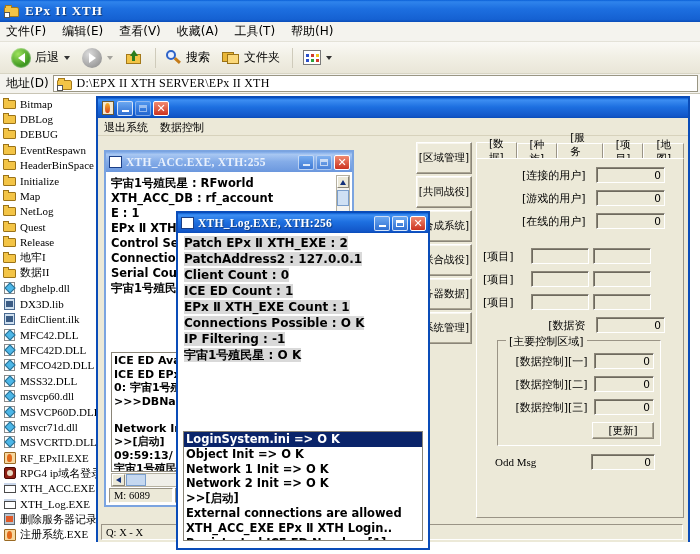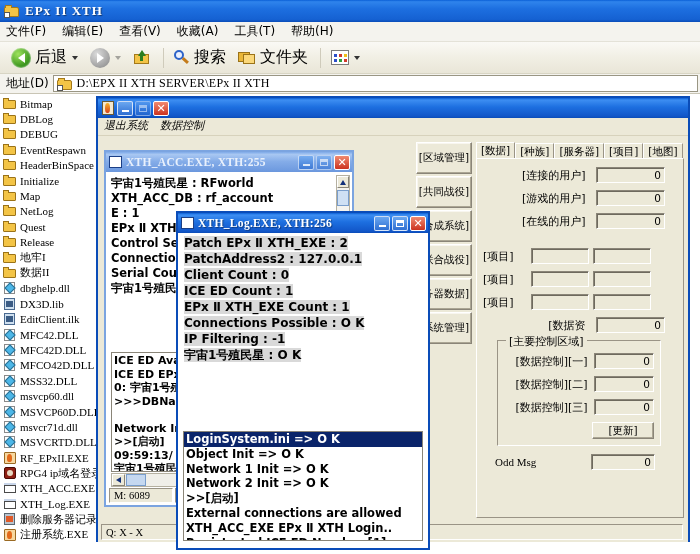--- a/index.html
+++ b/index.html
@@ -38,21 +38,21 @@
   }
   .exp-menu span { font-size:12px; color:#000; margin-right:16px; font-family:"DejaVu Sans", sans-serif;}
 
   .exp-toolbar {
     position:absolute; left:0; top:42px; width:700px; height:32px;
     background: linear-gradient(to bottom,#faf9f5 0%, #f1efe4 50%, #e9e6d8 100%);
     display:flex; align-items:center; padding-left:6px;
     border-bottom:1px solid #d8d5c4;
   }
   .tb-item { display:flex; align-items:center; height:26px; padding:0 5px; margin-right:2px; }
-  .tb-item .lbl { font-size:16px; margin-left:4px; font-family:"DejaVu Sans",sans-serif;}
+  .tb-item .lbl { font-size:12px; margin-left:4px; font-family:"DejaVu Sans",sans-serif;}
   .tb-sep { width:1px; height:20px; background:#cfcbbb; margin:0 5px; }
   .arrowdn { width:0;height:0;border-left:3px solid transparent;border-right:3px solid transparent;border-top:4px solid #333; margin-left:5px;}
 
   .circ { width:20px;height:20px;border-radius:50%; display:flex;align-items:center;justify-content:center;}
   .circ.green{background: radial-gradient(circle at 35% 30%, #9ee35e, #2d8a14 75%); box-shadow:inset 0 0 2px #fff;}
   .circ.gray{background: radial-gradient(circle at 35% 30%, #dcdcdc, #9a9a9a 75%);}
   .circ .tri{width:0;height:0;border-top:5px solid transparent;border-bottom:5px solid transparent;}
   .circ.green .tri{border-right:7px solid #fff;}
   .circ.gray .tri{border-left:7px solid #fff;}
 
@@ -137,39 +137,39 @@
   .wb{width:16px;height:15px;margin-left:2px;border:1px solid rgba(255,255,255,.75);border-radius:2px;
       display:flex;align-items:center;justify-content:center;position:relative;}
   .wb.min{background:linear-gradient(to bottom,#6ba7f0,#2f6fd2);}
   .wb.max{background:linear-gradient(to bottom,#6ba7f0,#2f6fd2);}
   .wb.cls{background:linear-gradient(to bottom,#f08a70,#cc3320); border-color:#fff;}
   .wb.min i{width:7px;height:2px;background:#fff;margin-top:6px;}
   .wb.max i{width:8px;height:7px;border:1.5px solid #fff;border-top-width:3px;}
   .wb.cls i{color:#fff;font-weight:bold;font-size:11px;line-height:11px;font-family:"DejaVu Sans",sans-serif;}
   .wb.dis{opacity:.55;}
 
-  .xth-menu{height:18px;background:#ece9d8;display:flex;align-items:flex-start;padding-left:6px;border-bottom:1px solid #d7d2bc;font-style:italic;}
+  .xth-menu{height:18px;background:#ece9d8;display:flex;align-items:flex-end;padding-left:6px;border-bottom:1px solid #d7d2bc;}
   .xth-menu span{font-size:11px;margin-right:12px;font-family:"DejaVu Sans",sans-serif;}
 
   .xth-body{position:relative; height:406px; background:#ece9d8; padding:3px;}
 
   
   .vbtns{position:absolute; left:318px; top:6px; width:56px;}
   .vbtn{
     height:32px; background:#ece9d8; border:1px solid #fff; border-right-color:#8a8578; border-bottom-color:#8a8578;
     box-shadow: inset -1px -1px 0 #aba694, inset 1px 1px 0 #f8f6ef;
     display:flex;align-items:center;justify-content:flex-end; padding-right:2px;
     font-size:10.5px; font-family:"DejaVu Sans",sans-serif; margin-bottom:2px; overflow:hidden; white-space:nowrap;
   }
 
   
   .tabpanel{position:absolute; left:378px; top:6px; right:4px; bottom:24px;}
   .tabrow{display:flex; align-items:flex-end; height:17px;}
   .tab{
-    height:16px; padding:0 4px; font-size:10.5px; font-family:"DejaVu Sans",sans-serif;
+    height:16px; padding:0 12px; font-size:10.5px; font-family:"DejaVu Sans",sans-serif;
     background:#ece9d8; display:flex;align-items:center;
     border-left:1px solid #fff; border-top:1px solid #fff; border-right:1px solid #9a9486;
   }
   .tab.active{ height:17px; background:#ece9d8; font-weight:normal; border-bottom:1px solid #ece9d8;}
   .tabcontent{
     position:absolute; left:0; right:0; top:16px; bottom:0;
     border:1px solid #fff; border-right-color:#9a9486; border-bottom-color:#9a9486;
     background:#ece9d8; padding:8px 18px 4px 6px;
   }
   .frow2{display:flex; align-items:center; margin-bottom:7px;}

